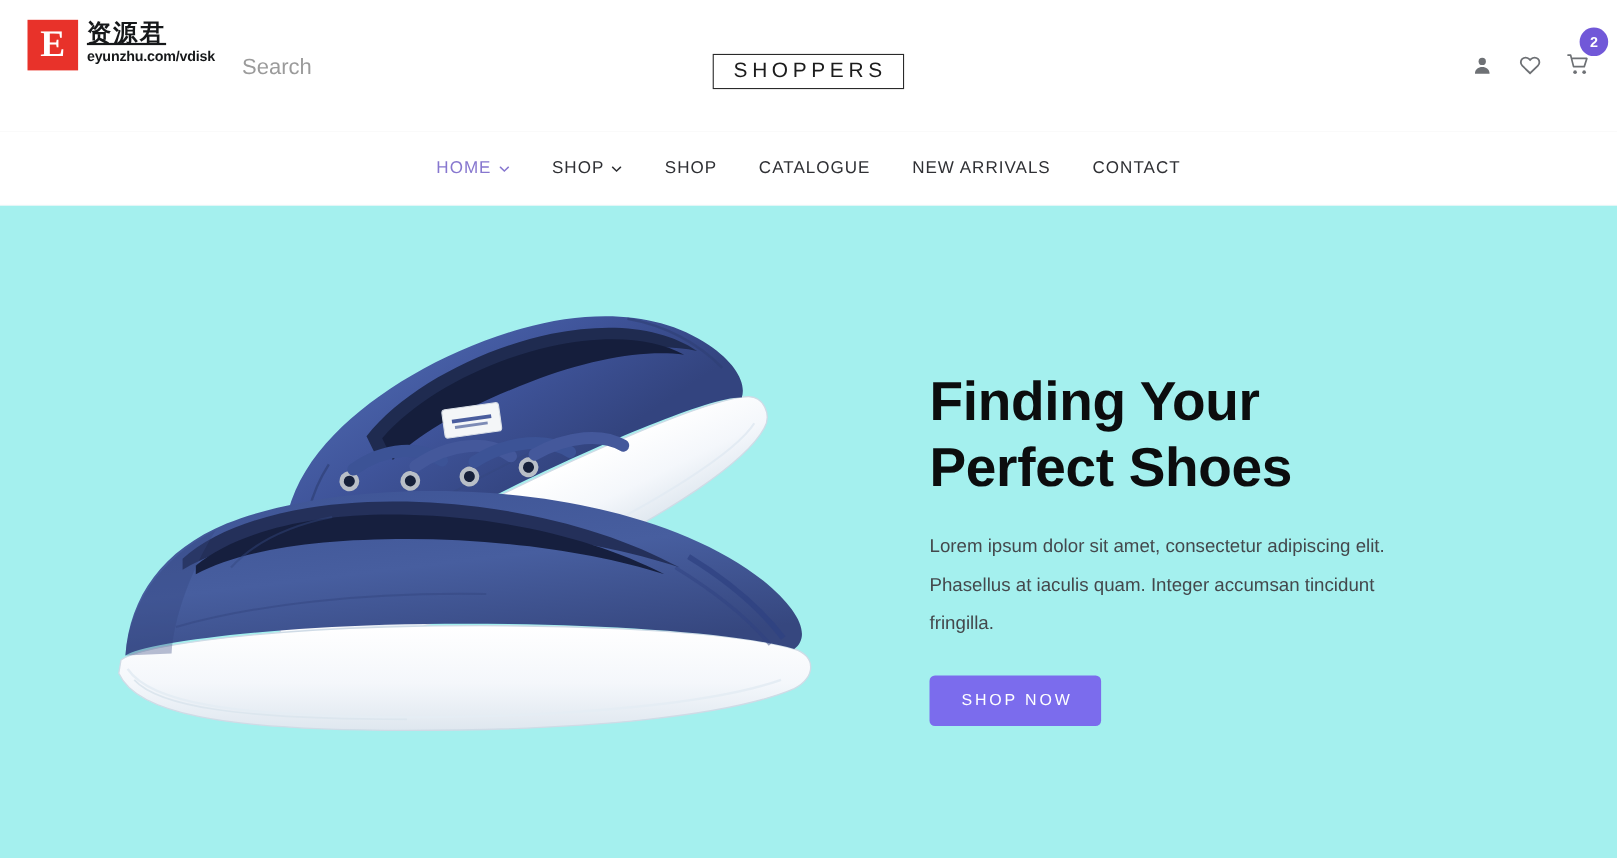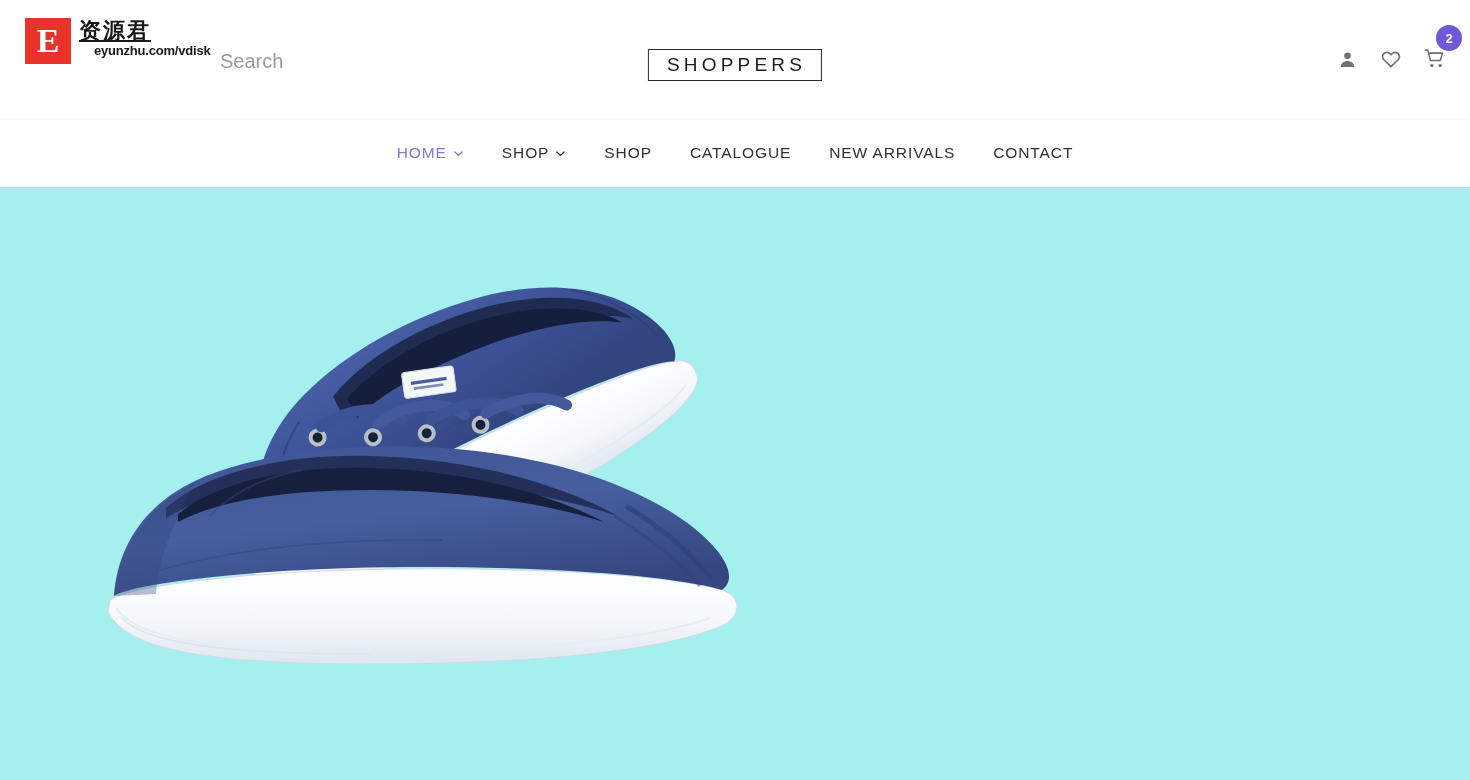--- a/index.html
+++ b/index.html
@@ -71,21 +71,20 @@
     text-decoration: underline;
   }
   .logo-url {
     font-family: "Liberation Sans", sans-serif;
     font-size: 13px;
     font-weight: bold;
     line-height: 15px;
     color: #16181a;
     letter-spacing: -0.2px;
     margin-top: 1px;
-    margin-left: 15px;
   }
   .search-field {
     position: absolute;
     left: 220px;
     top: 50px;
     width: 180px;
     border: none;
     outline: none;
     background: transparent;
     font-family: "Liberation Sans", sans-serif;
@@ -404,14 +403,19 @@
         <path d="M544 266 C580 288 610 312 630 336" fill="none" stroke="#2f4182" stroke-width="3" opacity="0.5"></path>
 
         <path d="M90 320 C160 300 260 288 372 290" fill="none" stroke="#33467f" stroke-width="1.8" opacity="0.5"></path>
         <path d="M140 266 C160 244 192 228 232 220" fill="none" stroke="#33467f" stroke-width="2" opacity="0.45"></path>
 
         <path d="M44 346 C48 300 74 258 126 232 C104 268 88 310 86 344 Z" fill="#33447f" opacity="0.35"></path>
       </g>
     </svg>
   </div>
 
+  <div class="hero-copy">
+    <h1 class="hero-title"><span>Finding Your</span><br><span>Perfect Shoes</span></h1>
+    <p class="hero-sub">Lorem ipsum dolor sit amet, consectetur adipiscing elit. Phasellus at iaculis quam. Integer accumsan tincidunt fringilla.</p>
+    <button class="shop-now-btn">SHOP NOW</button>
+  </div>
 
 </div>
 
 </body></html>

